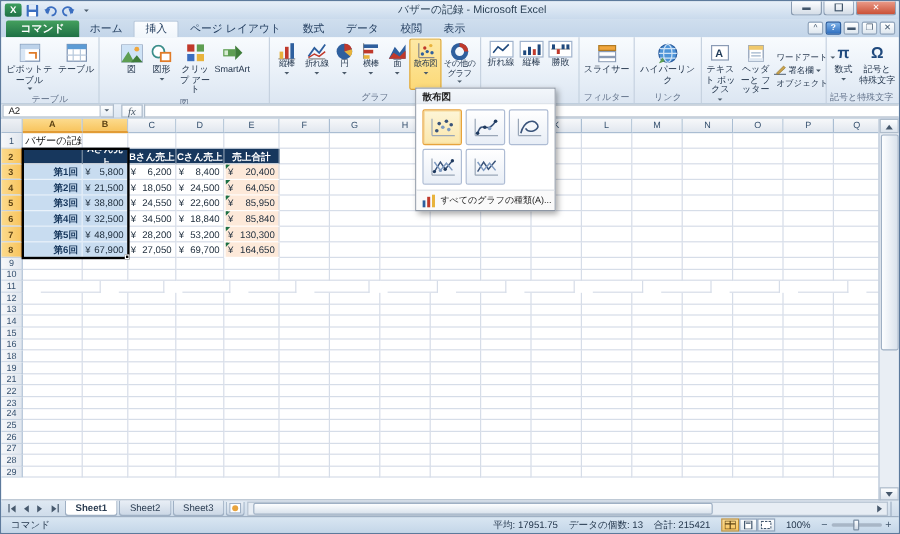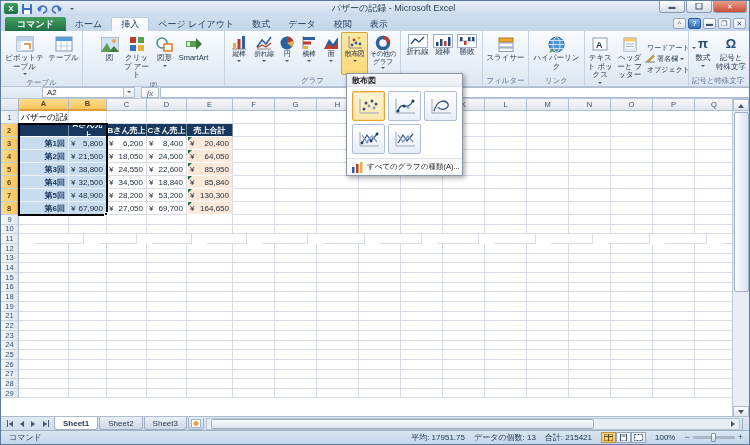--- a/index.html
+++ b/index.html
@@ -37,21 +37,21 @@
   .cbtn{width:24px;display:flex;flex-direction:column;align-items:center;padding-top:2px;border-radius:2px;}
   .cbtn .ric{height:16px;}
   .cbtn .rlb{font-size:7px;line-height:7.5px;letter-spacing:-0.5px;}
   .cbtn.hl{background:linear-gradient(#fde9a6,#fcd977);box-shadow:0 0 0 1px #d8a23c inset;}
   .sparkbtn .ric{border:1px solid #9fb2cc;background:#fff;width:20px;height:14px;}
   .stack3{display:flex;flex-direction:column;justify-content:center;gap:1px;}
   .srow{display:flex;align-items:center;gap:2px;font-size:7px;color:#24364d;white-space:nowrap;}
   .glyph{font-size:13px;font-weight:bold;color:#1f497d;line-height:14px;}
 
   
-  .fbar{position:absolute;left:0;top:86px;width:100%;height:12px;background:linear-gradient(#e9f0f8,#dde7f2);border-bottom:1px solid #b9c7d8;display:flex;align-items:center;padding-left:40px;}
+  .fbar{position:absolute;left:0;top:86px;width:100%;height:12px;background:linear-gradient(#e9f0f8,#dde7f2);border-bottom:1px solid #b9c7d8;display:flex;align-items:center;}
   .namebox{width:82px;height:11px;background:#fff;border:1px solid #aebccb;margin-left:1px;font-size:8px;color:#222;display:flex;align-items:center;padding-left:4px;}
   .nb-dd{width:11px;height:11px;border:1px solid #aebccb;border-left:none;background:linear-gradient(#fff,#e4ebf3);display:flex;align-items:center;justify-content:center;}
   .fxbtn{width:18px;height:11px;border:1px solid #aebccb;background:linear-gradient(#fff,#eef2f7);font-family:"Liberation Serif",serif;font-style:italic;font-size:9px;color:#4a5a6a;text-align:center;line-height:10px;margin-left:6px;}
   .finput{flex:1;height:11px;background:#fff;border:1px solid #aebccb;border-right:none;margin-left:1px;font-size:8px;}
 
   
   .sheetarea{position:absolute;left:0;top:98px;width:733px;height:319px;background:#fff;overflow:hidden;}
   .colheads{display:flex;height:12px;}
   .ch{background:linear-gradient(#f7f8fa,#e1e7ef);border-right:1px solid #aabdd2;border-bottom:1px solid #aabdd2;font-size:7.5px;color:#35506e;text-align:center;line-height:11px;flex-shrink:0;}
   .ch.corner{background:linear-gradient(#eef1f5,#dde3ea);}
@@ -212,40 +212,40 @@
           <span class="ric">
               <svg width="18" height="15">
                 <rect x="0" y="0" width="18" height="15" fill="#cfe3f6" stroke="#8a9bb5"></rect>
                 <circle cx="13" cy="4" r="2" fill="#f0a63c"></circle>
                 <path d="M0,15 L6,6 L11,15 Z" fill="#5e9e52"></path>
                 <path d="M8,15 L13,9 L18,15 Z" fill="#3f7d3a"></path>
               </svg>
             </span>
           <span class="rlb">図</span>
         </div>
+        <div class="rbtn" style="width:26px">
+          <span class="ric">
+              <svg width="17" height="15">
+                <circle cx="6" cy="6" r="5" fill="#fff" stroke="#3b8e8a" stroke-width="1.5"></circle>
+                <rect x="8" y="7" width="8" height="7" fill="#fff" stroke="#e07b28" stroke-width="1.5"></rect>
+              </svg>
+            </span>
+          <span class="rlb">図形</span>
+            <span class="dar"></span>
+        </div>
         <div class="rbtn" style="width:30px">
           <span class="ric">
               <svg width="16" height="16">
                 <rect x="1" y="1" width="6" height="6" fill="#c0392b"></rect>
                 <rect x="9" y="1" width="6" height="6" fill="#5e9e52"></rect>
                 <rect x="1" y="9" width="6" height="6" fill="#3b6ec0"></rect>
                 <rect x="9" y="9" width="6" height="6" fill="#e8b33c"></rect>
               </svg>
             </span>
           <span class="rlb">クリップ アート</span>
-        </div>
-        <div class="rbtn" style="width:26px">
-          <span class="ric">
-              <svg width="17" height="15">
-                <circle cx="6" cy="6" r="5" fill="#fff" stroke="#3b8e8a" stroke-width="1.5"></circle>
-                <rect x="8" y="7" width="8" height="7" fill="#fff" stroke="#e07b28" stroke-width="1.5"></rect>
-              </svg>
-            </span>
-          <span class="rlb">図形</span>
-            <span class="dar"></span>
         </div>
         <div class="rbtn" style="width:32px">
           <span class="ric">
               <svg width="18" height="14">
                 <rect x="1" y="4" width="10" height="6" fill="#5e9e52"></rect>
                 <path d="M11,1 L17,7 L11,13 Z" fill="#3f7d3a"></path>
                 <rect x="2" y="5" width="3" height="4" fill="#d7ecd2"></rect>
               </svg>
             </span>
           <span class="rlb">SmartArt</span>

